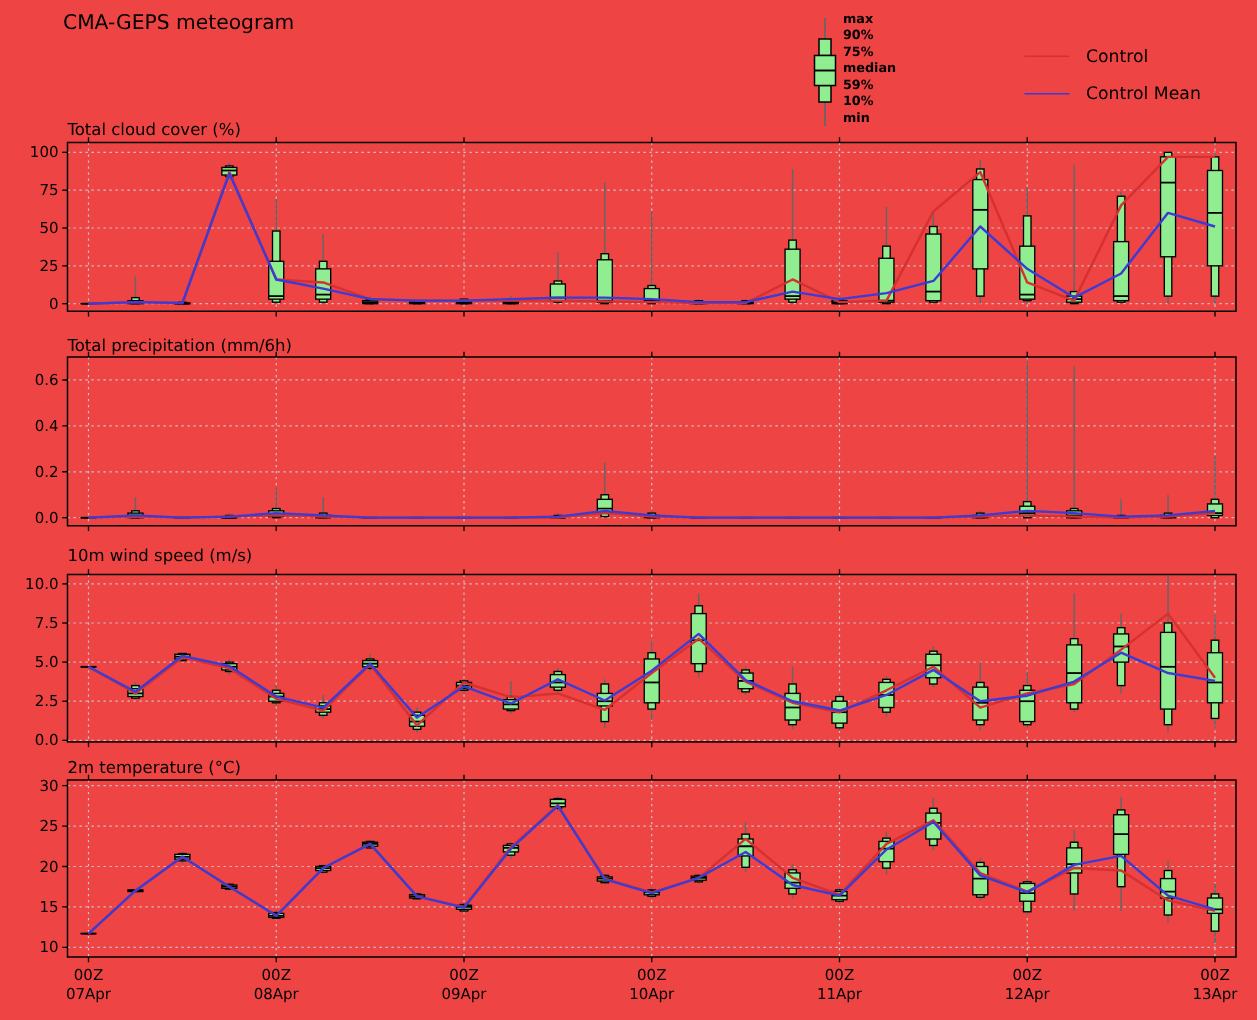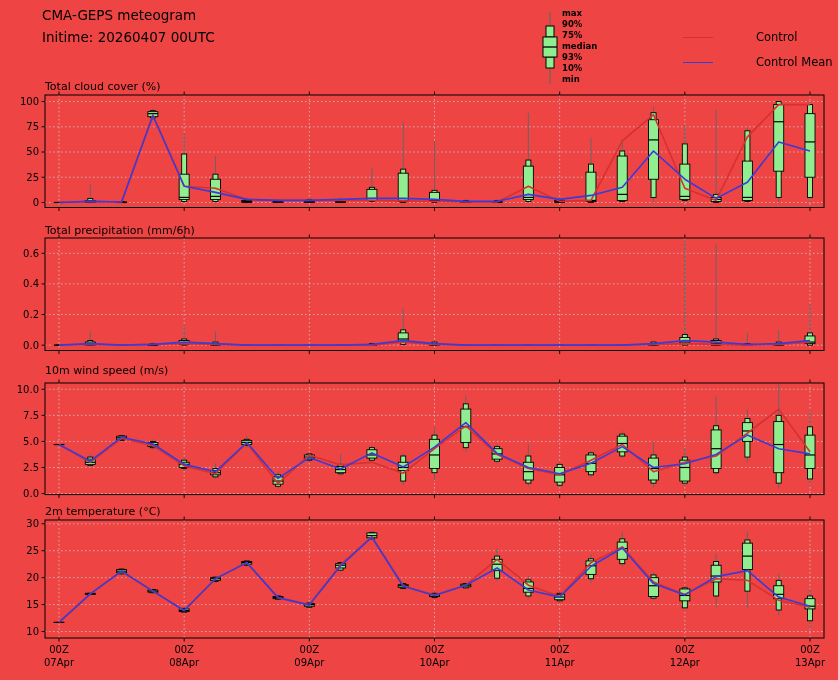--- a/index.html
+++ b/index.html
@@ -3,51 +3,50 @@
 <meta charset="utf-8">
 <style>
   html,body{margin:0;padding:0;background:#fff;}
   .screen{position:relative;width:838px;height:680px;background:#ef4444;overflow:hidden;
           font-family:"DejaVu Sans","Liberation Sans",sans-serif;color:#000;}
   .hdr{position:absolute;left:42px;top:4px;font-size:13.5px;line-height:22px;color:#000;}
   .chart-title{position:absolute;left:45px;font-size:11px;color:#000;white-space:nowrap;text-align:right;}
   #ct0{top:80px}#ct1{top:224px}#ct2{top:364px}#ct3{top:505px}
   .glyph-labels{position:absolute;left:562px;top:8px;font-size:8.5px;line-height:11px;color:#000;font-weight:bold;}
   .glyph-labels div{height:11px;}
-  .leg-entry{position:absolute;left:683px;display:flex;align-items:center;height:16px;gap:32px;}
+  .leg-entry{position:absolute;left:683px;display:flex;align-items:center;height:16px;}
   #le0{top:29px}#le1{top:54px}
   .leg-line{width:30px;height:0;border-top:1.7px solid #888;margin-right:11px;}
   .leg-label{font-size:11.5px;}
   svg text{font-family:"DejaVu Sans","Liberation Sans",sans-serif;fill:#000;stroke:none;}
   .chart-svg{position:absolute;left:0;}
 </style>
 </head>
 <body>
 
 <div class="screen" id="screen">
 
   <div class="hdr">
     <div>CMA-GEPS meteogram</div>
-    <div>Initime: 20260407 00UTC</div>
   </div>
 
   <svg width="44" height="84" style="position:absolute;left:530px;top:8px;">
     <line x1="20" y1="4" x2="20" y2="18" stroke="#666666" stroke-width="1.2"></line>
     <line x1="20" y1="60" x2="20" y2="76" stroke="#666666" stroke-width="1.2"></line>
     <rect x="16" y="18" width="8" height="11" fill="#90ee90" stroke="#000" stroke-width="1"></rect>
     <rect x="16" y="49" width="8" height="11" fill="#90ee90" stroke="#000" stroke-width="1"></rect>
     <rect x="13" y="29" width="14" height="20" fill="#90ee90" stroke="#000" stroke-width="1"></rect>
     <line x1="13" y1="39" x2="27" y2="39" stroke="#000" stroke-width="1.3"></line>
   </svg>
   <div class="glyph-labels">
     <div>max</div>
     <div>90%</div>
     <div>75%</div>
     <div>median</div>
-    <div>93%</div>
+    <div>59%</div>
     <div>10%</div>
     <div>min</div>
   </div>
 
   <div class="leg-entry" id="le0">
     <div class="leg-line" style="border-top-color: rgb(214, 48, 49);"></div>
     <span class="leg-label">Control</span>
   </div>
   <div class="leg-entry" id="le1">
     <div class="leg-line" style="border-top-color: rgb(59, 59, 214);"></div>

